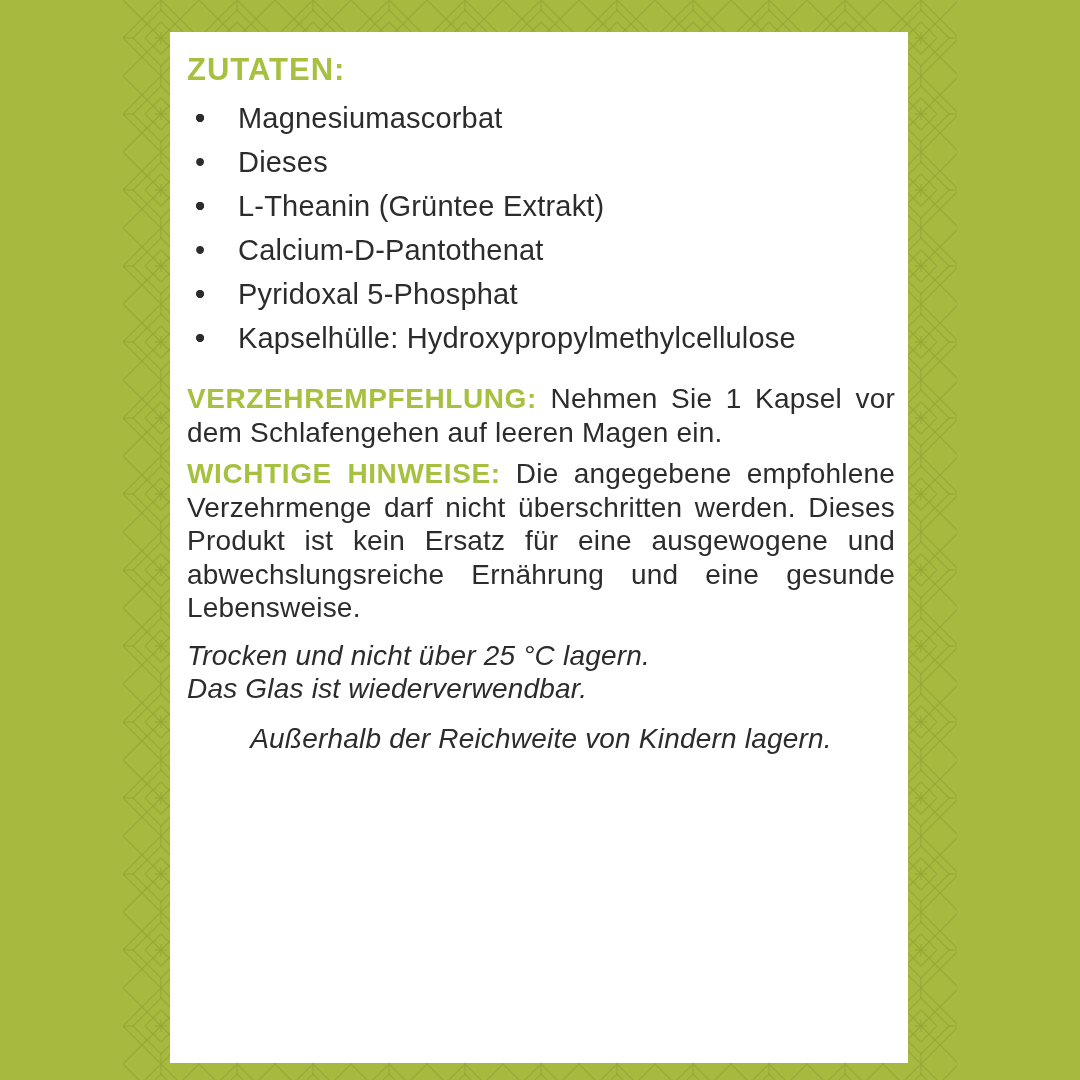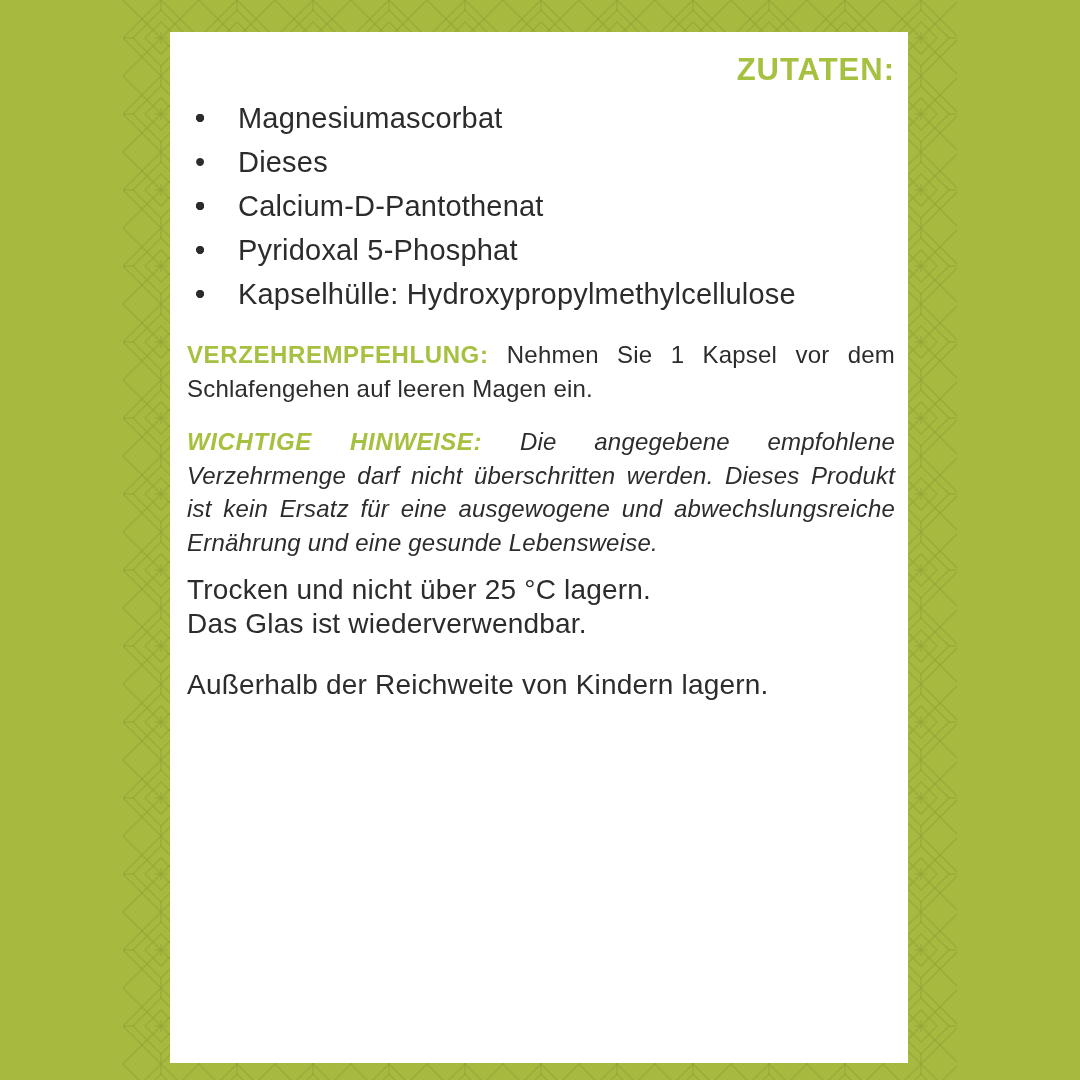--- a/index.html
+++ b/index.html
@@ -34,21 +34,20 @@
     padding: 20px 13px 0 17px;
     color: #2c2c2c;
   }
   .heading {
     margin: 0;
     font-size: 31px;
     line-height: 36px;
     font-weight: bold;
     letter-spacing: 1px;
     color: #a6c140;
-    text-align: right;
   }
   .ing-list {
     margin: 8px 0 0 0;
     padding: 0;
     list-style: none;
   }
   .ing-list li {
     position: relative;
     padding-left: 51px;
     font-size: 29px;
@@ -59,47 +58,48 @@
   .bullet {
     position: absolute;
     left: 8px;
     top: 0;
     font-size: 29px;
     line-height: 44px;
     color: #2c2c2c;
   }
   .para {
     margin: 22px 0 0 0;
-    font-size: 24px;
+    font-size: 28px;
     line-height: 33.5px;
     text-align: justify;
     letter-spacing: 0.2px;
     color: #2c2c2c;
   }
   .para.notes {
-    margin-top: 20px;
-    font-style: italic;
+    margin-top: 8px;
   }
   .accent {
     color: #a6c140;
     font-weight: bold;
     letter-spacing: 0.6px;
   }
   .plain {
     margin: 0;
     font-size: 28px;
     line-height: 33.5px;
     letter-spacing: 0.2px;
     color: #2c2c2c;
+    font-style: italic;
   }
   .storage-first {
     margin-top: 14px;
   }
   .safety {
-    margin-top: 28px;
+    margin-top: 16px;
+    text-align: center;
   }
 </style>
 </head>
 <body>
 
 <div class="canvas">
 
   <svg class="pattern-band" xmlns="http://www.w3.org/2000/svg" width="834" height="1080">
     <defs>
       <pattern id="geo" width="76" height="76" patternUnits="userSpaceOnUse">
@@ -120,21 +120,21 @@
 
     <h1 class="heading">ZUTATEN:</h1>
 
     <ul class="ing-list">
         <li><span class="bullet">•</span></li>
         <li><span class="bullet">•</span></li>
         <li><span class="bullet">•</span><span>Magnesiumascorbat</span></li>
         <li><span class="bullet">•</span><span>Dieses</span></li>
         <li><span class="bullet">•</span></li>
         <li><span class="bullet">•</span></li>
-        <li><span class="bullet">•</span></li>
+        <li><span class="bullet">•</span><span>L-Theanin (Grüntee Extrakt)</span></li>
         <li><span class="bullet">•</span><span>Calcium-D-Pantothenat</span></li>
         <li><span class="bullet">•</span></li>
         <li><span class="bullet">•</span><span>Pyridoxal 5-Phosphat</span></li>
         <li><span class="bullet">•</span></li>
         <li><span class="bullet">•</span><span>Kapselhülle: Hydroxypropylmethylcellulose</span></li>
       </ul>
 
     <p class="para"><span class="accent">VERZEHREMPFEHLUNG:</span> <span>Nehmen Sie 1 Kapsel vor dem Schlafengehen auf leeren Magen ein.</span></p>
 
     <p class="para notes"><span class="accent">WICHTIGE HINWEISE:</span> <span>Die angegebene empfohlene Verzehrmenge darf nicht überschritten werden. Dieses Produkt ist kein Ersatz für eine ausgewogene und abwechslungsreiche Ernährung und eine gesunde Lebensweise.</span></p>

